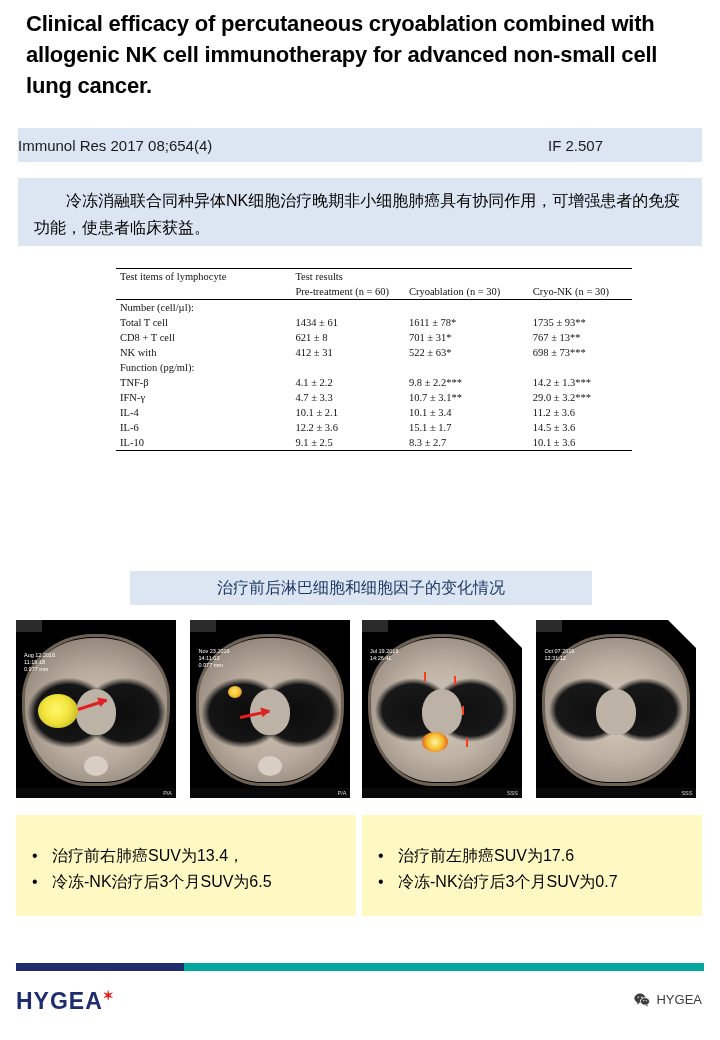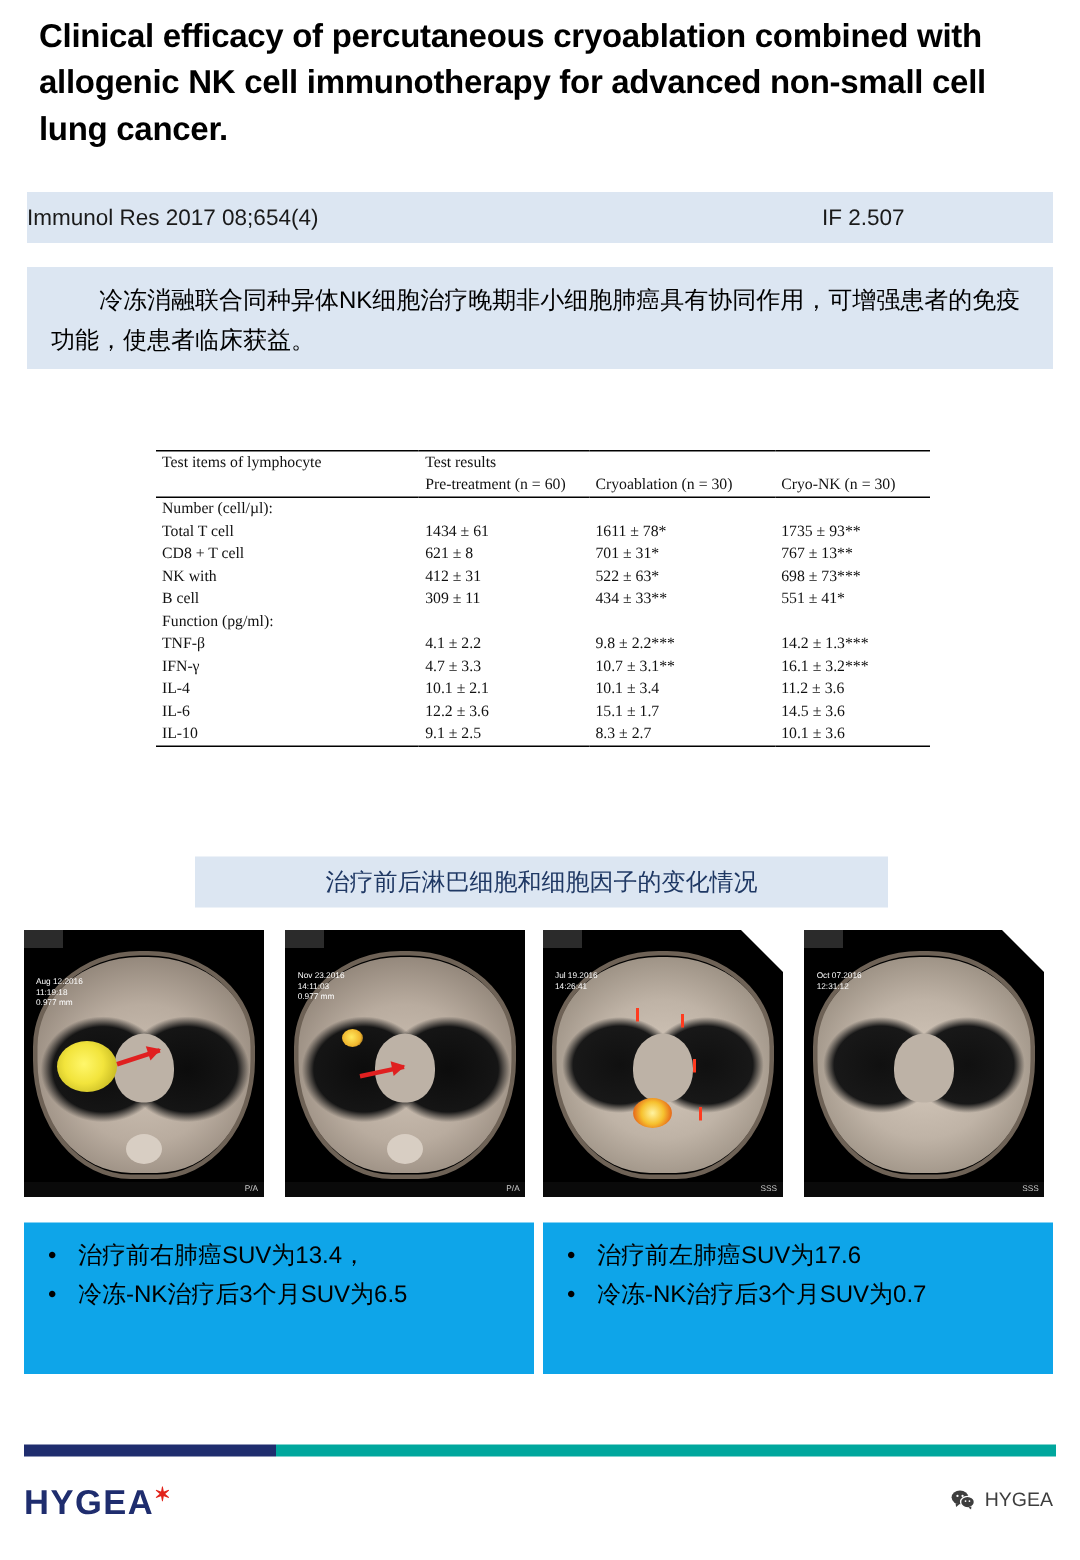--- a/index.html
+++ b/index.html
@@ -57,23 +57,22 @@
     padding: 9px 16px 0 16px;
     font-size: 16px;
     line-height: 27px;
     color: #000000;
     text-indent: 32px;
   }
 
   
   .table-wrap {
     position: absolute;
-    left: 104px; top: 268px;
+    left: 116px; top: 268px;
     width: 516px;
-    margin-top: 32px;
   }
   table.res {
     border-collapse: collapse;
     width: 100%;
     font-family: "Liberation Serif", serif;
     font-size: 10.5px;
     color: #111111;
   }
   table.res th, table.res td {
     text-align: left;
@@ -212,22 +211,22 @@
   .scan-id {
     position: absolute;
     right: 4px; bottom: 2px;
     font-size: 5.5px;
     color: #cfcfcf;
   }
 
   
   .bullets {
     position: absolute;
-    background: #0ea5e9;
-    padding: 10px 8px 8px 10px;
+    background: #fef9c3;
+    padding: 28px 8px 8px 10px;
   }
   .bullets-left  { left: 16px;  top: 815px; width: 340px; height: 101px; }
   .bullets-right { left: 362px; top: 815px; width: 340px; height: 101px; }
   .bullets ul { margin: 0; padding: 0; list-style: none; }
   .bullets li {
     position: relative;
     padding-left: 26px;
     font-size: 16px;
     line-height: 26px;
     color: #000000;
@@ -324,44 +323,38 @@
           <td>621 ± 8</td>
           <td>701 ± 31*</td>
           <td>767 ± 13**</td>
         </tr>
         <tr>
           <td class="indent">NK with</td>
           <td>412 ± 31</td>
           <td>522 ± 63*</td>
           <td>698 ± 73***</td>
         </tr>
-        <tr>
-          <td class="indent">B cell</td>
-          <td>309 ± 11</td>
-          <td>434 ± 33**</td>
-          <td>551 ± 41*</td>
-        </tr>
 
         <tr>
             <td class="grp">Function (pg/ml):</td>
             <td></td>
             <td></td>
             <td></td>
           </tr>
         <tr>
           <td class="indent">TNF-β</td>
           <td>4.1 ± 2.2</td>
           <td>9.8 ± 2.2***</td>
           <td>14.2 ± 1.3***</td>
         </tr>
         <tr>
           <td class="indent">IFN-γ</td>
           <td>4.7 ± 3.3</td>
           <td>10.7 ± 3.1**</td>
-          <td>16.1 ± 3.2***</td>
+          <td>29.0 ± 3.2***</td>
         </tr>
         <tr>
           <td class="indent">IL-4</td>
           <td>10.1 ± 2.1</td>
           <td>10.1 ± 3.4</td>
           <td>11.2 ± 3.6</td>
         </tr>
         <tr>
           <td class="indent">IL-6</td>
           <td>12.2 ± 3.6</td>

